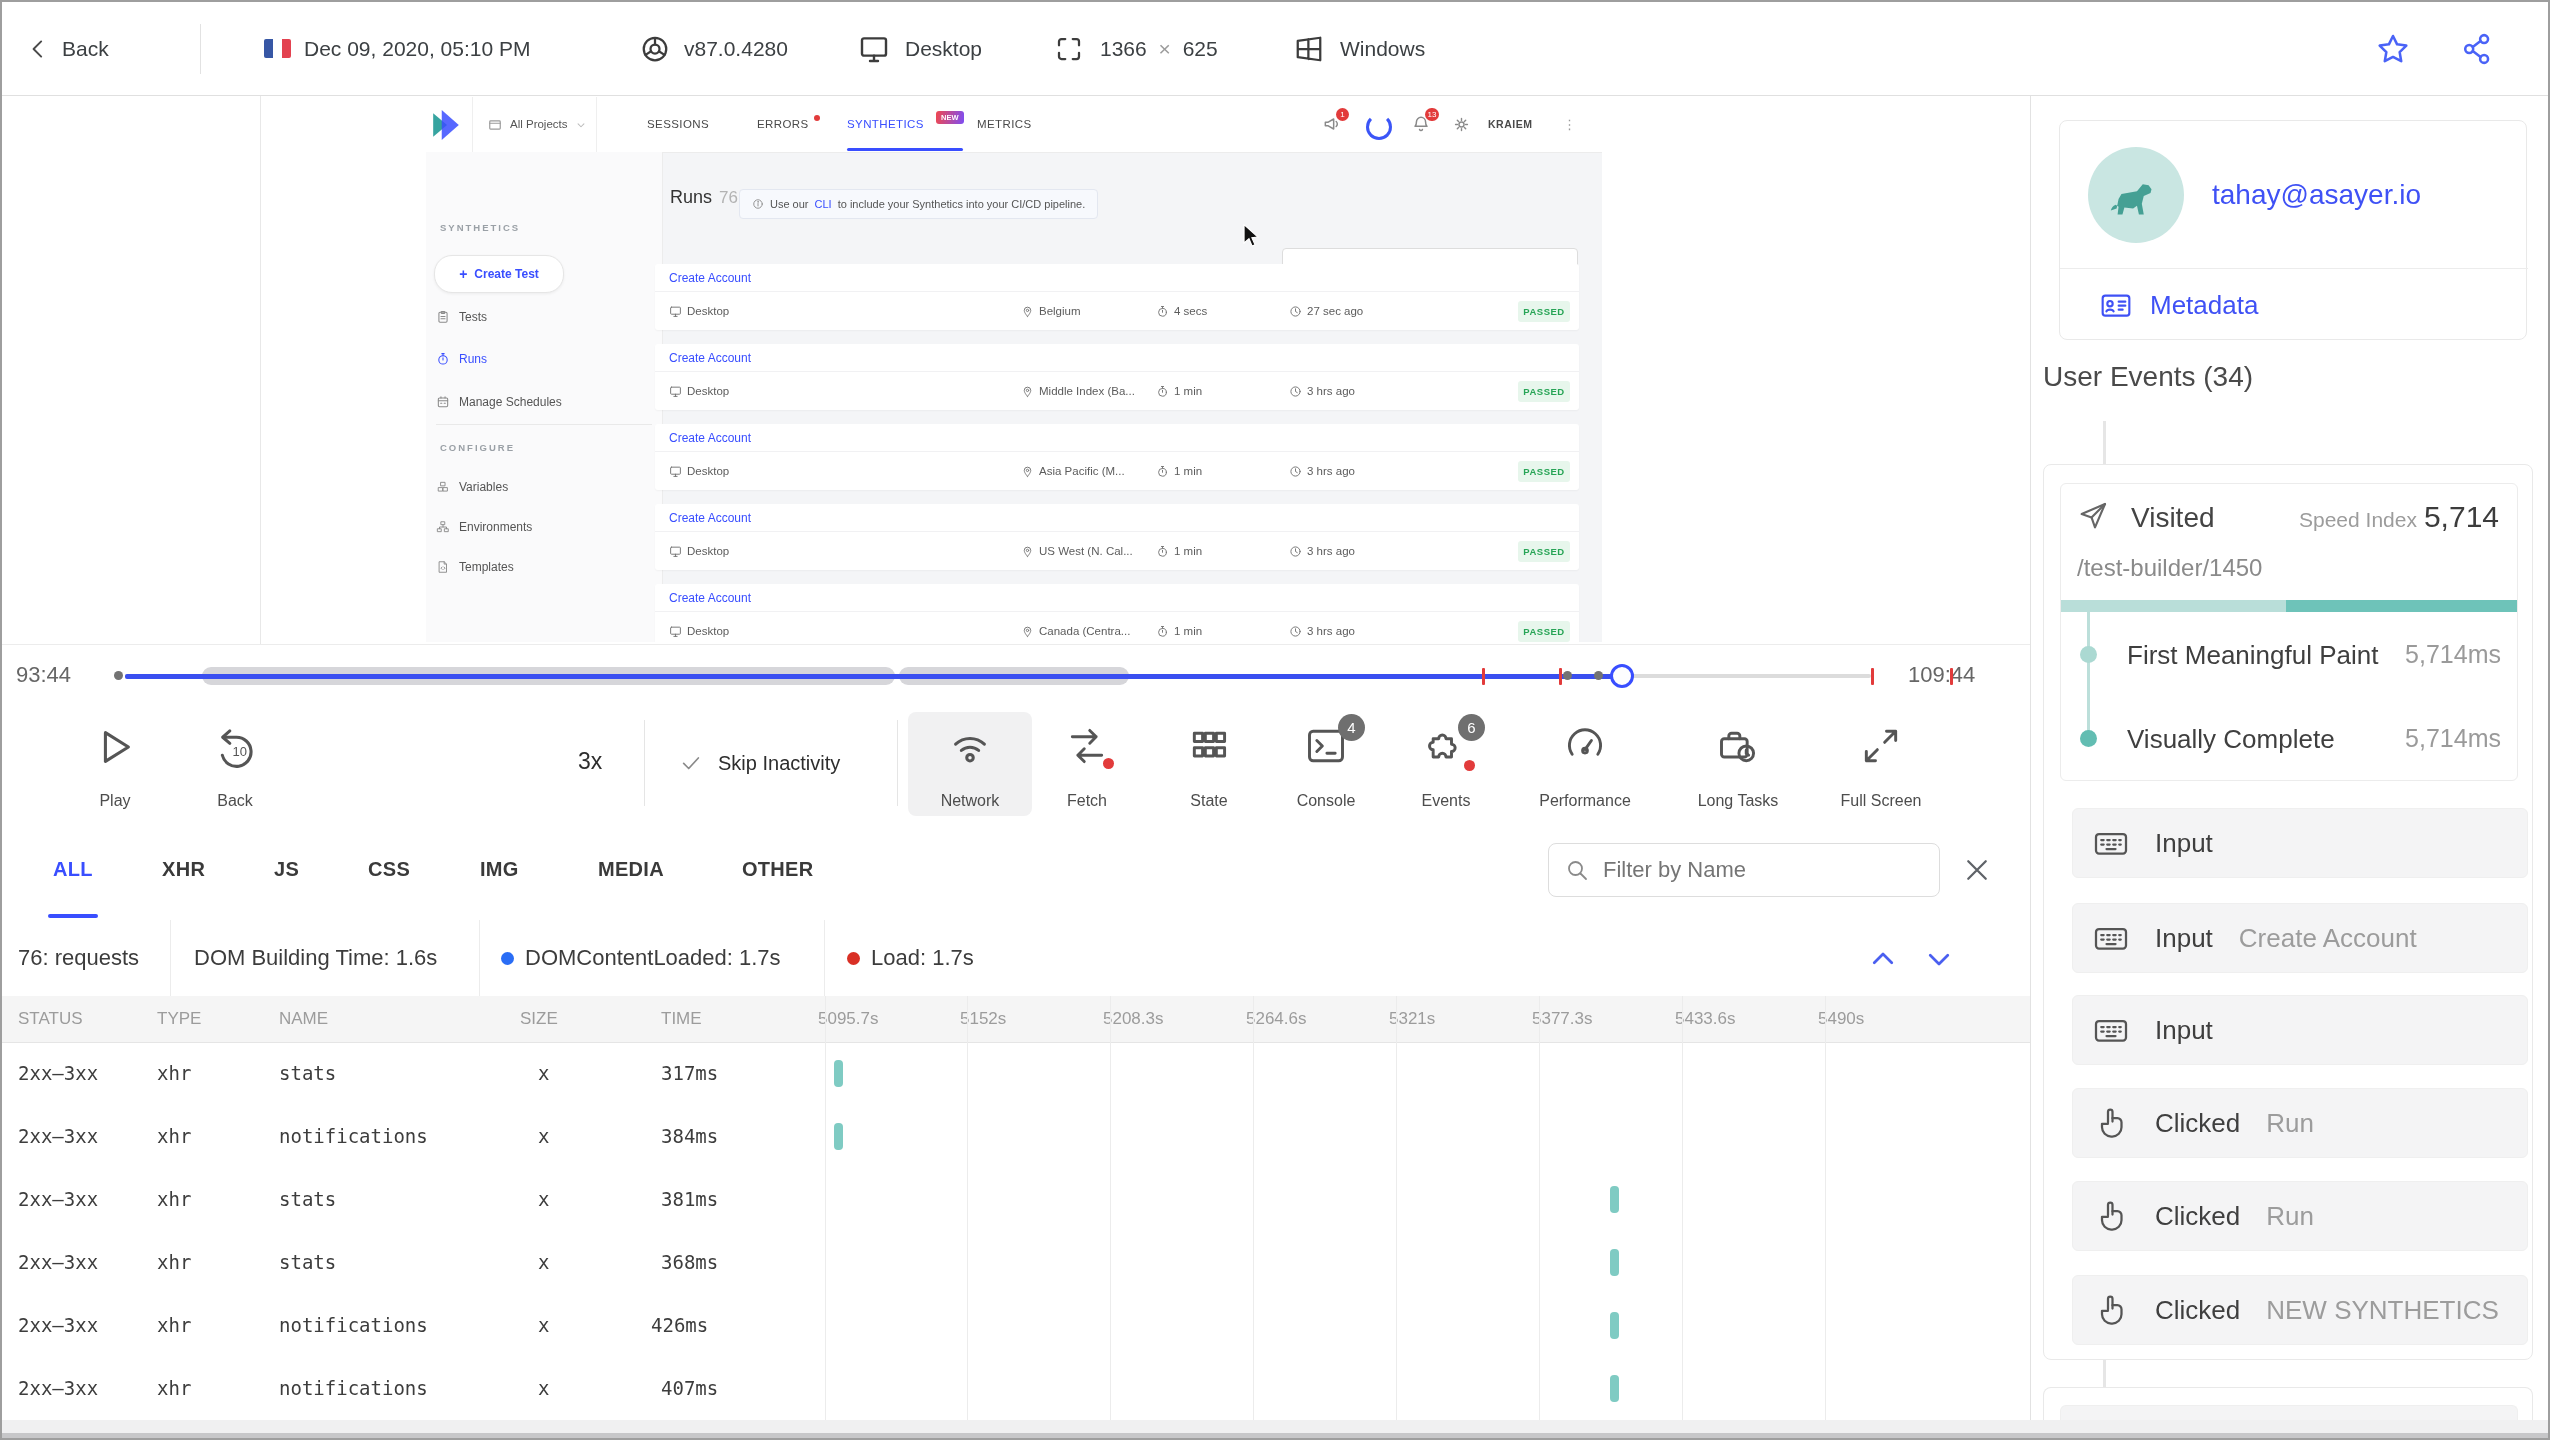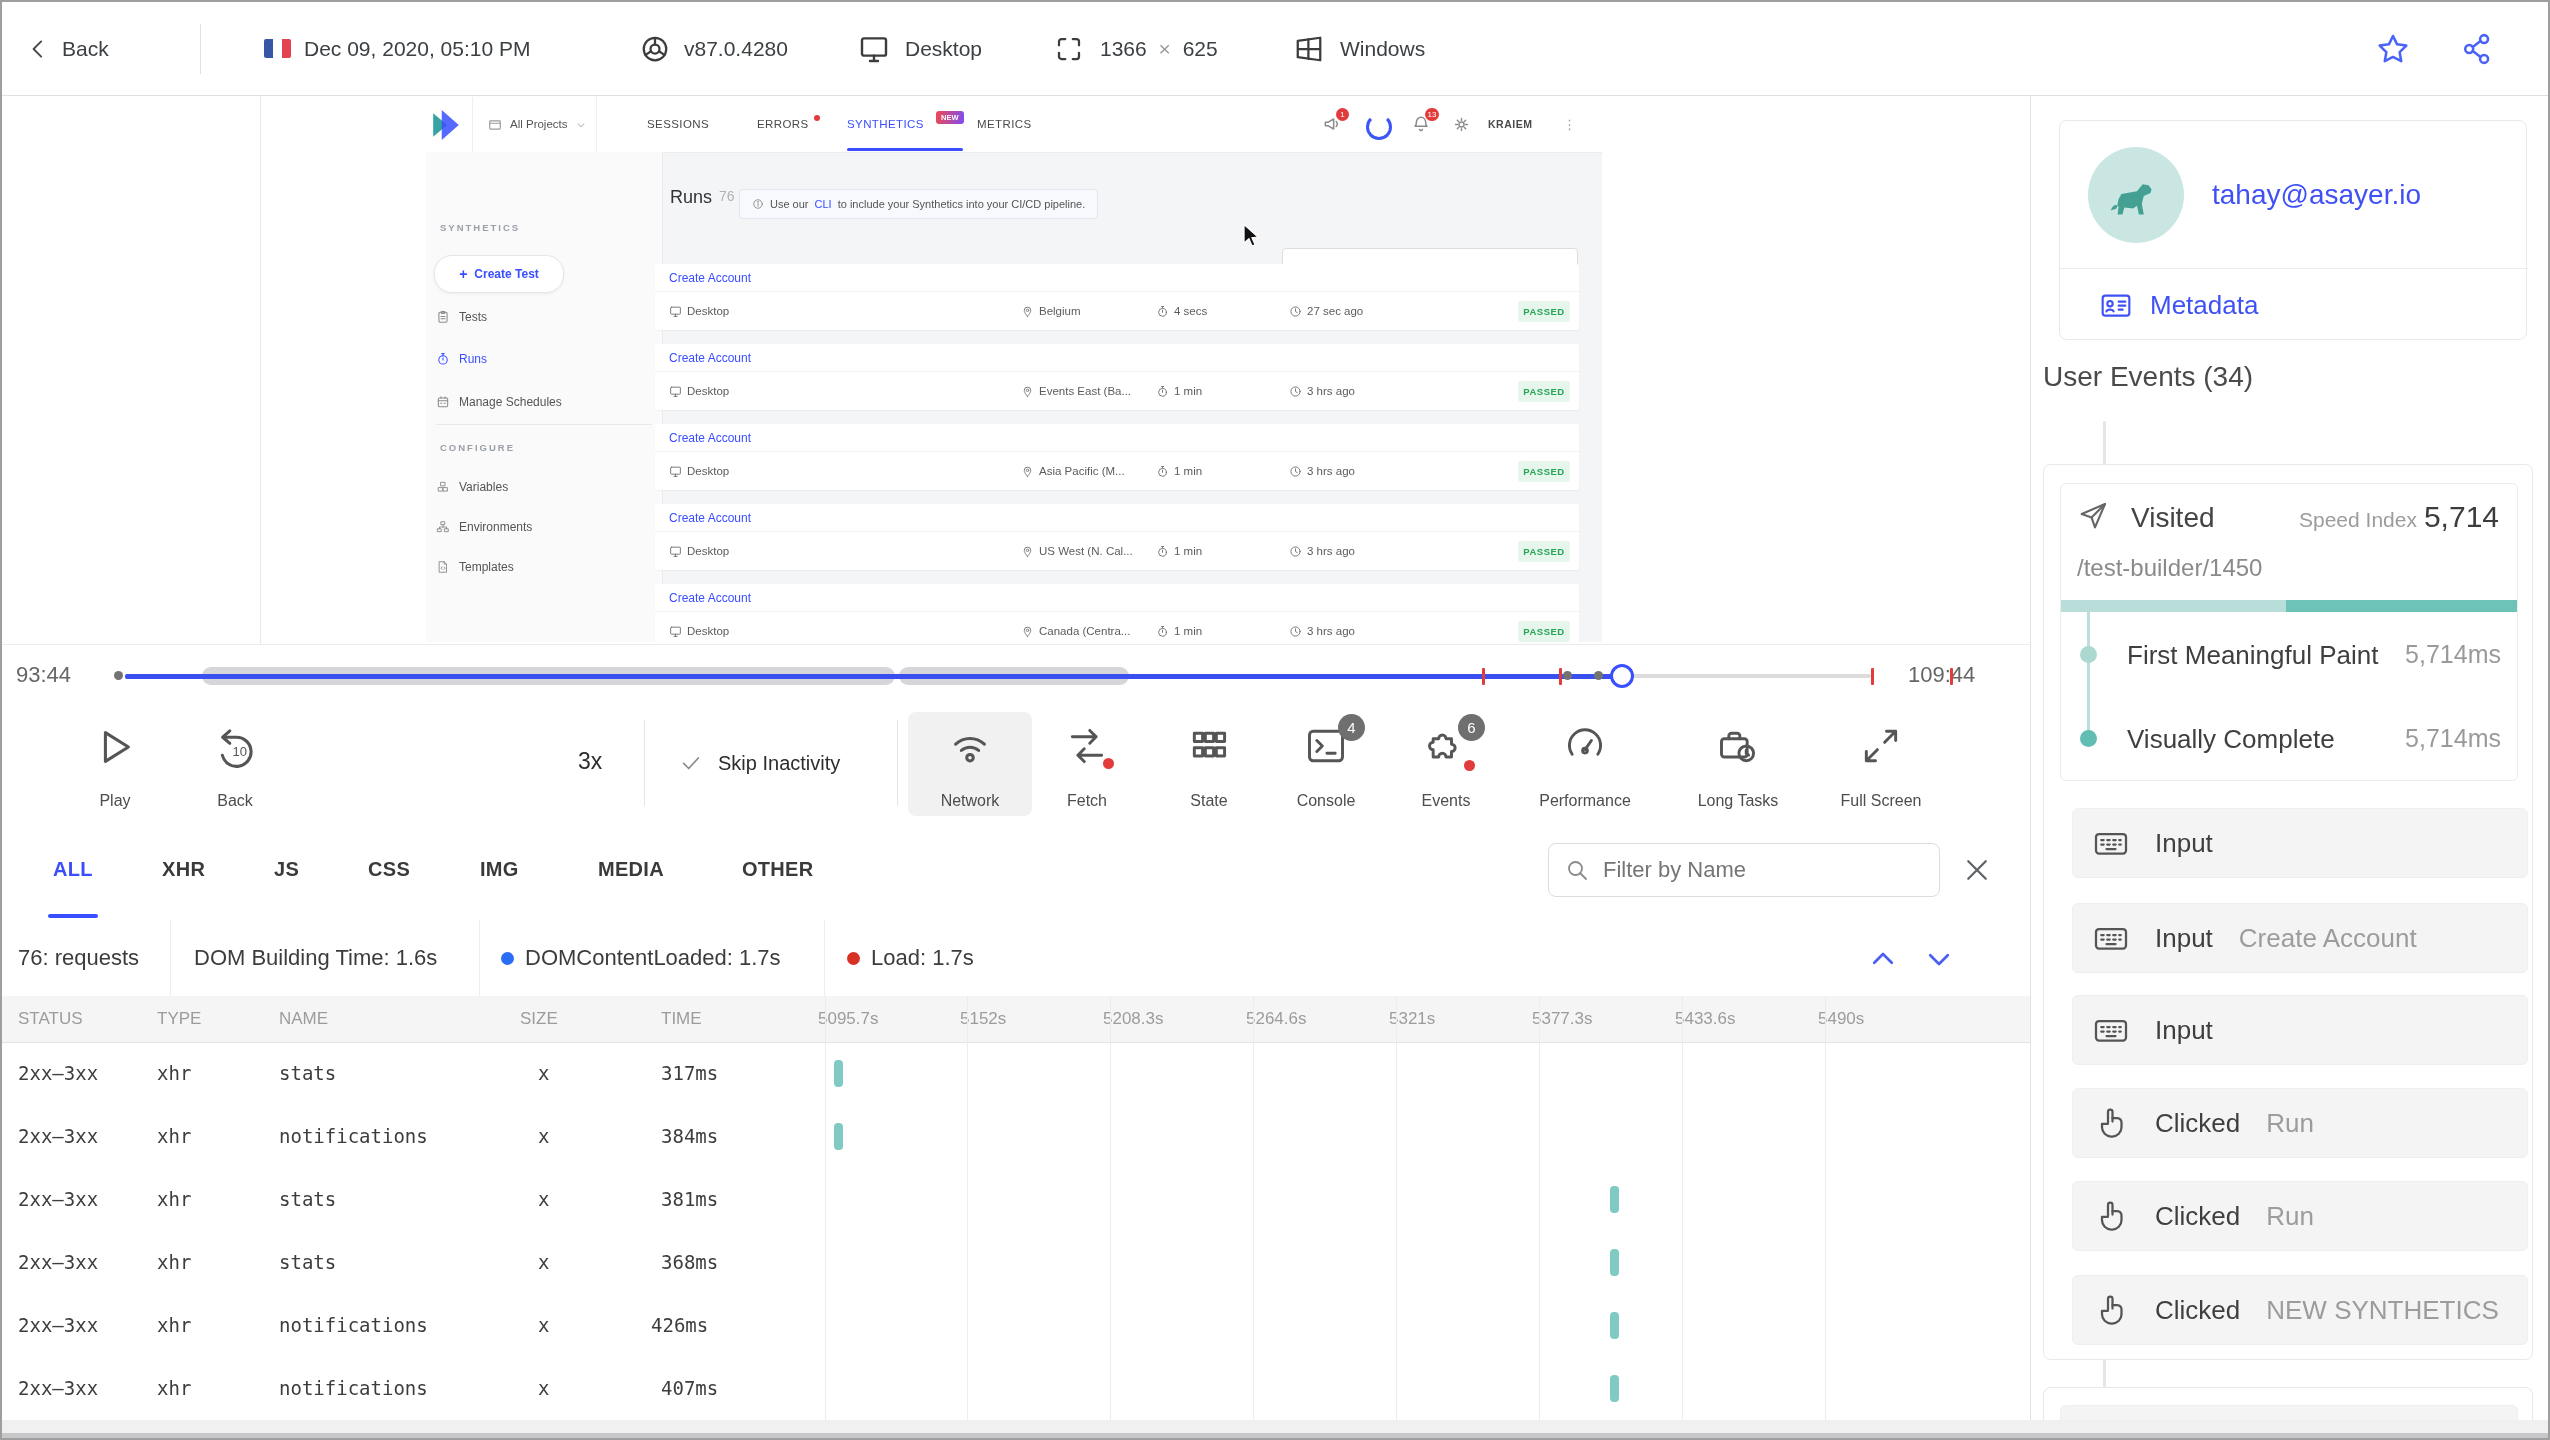--- a/index.html
+++ b/index.html
@@ -369,21 +369,21 @@
         </div>
         <div class="sideitem" style="top:408px">
           <svg class="ic" width="14" height="14" style="stroke:#8a8a8a;stroke-width:1.6">
               <use href="#i-tmpl"></use>
             </svg>
           <span>Templates</span>
         </div>
       </div>
 
       <span class="a" style="left:244px;top:90px;font-size:18px;color:#333">Runs</span>
-      <span class="a" style="left:293px;top:91px;font-size:14px;color:#b3b3b3">76</span>
+      <span class="a" style="left:293px;top:91px;font-size:17px;color:#b3b3b3">76</span>
       <div class="a" style="left:313px;top:92px;height:28px;padding:0 12px;background:#f7f9fd;border:1px solid #e3e7f0;border-radius:4px;display:flex;align-items:center;gap:6px;font-size:11px;color:#555">
         <svg class="ic" width="12" height="12" style="stroke:#8a8a8a">
             <use href="#i-info"></use>
           </svg>
         <span>Use our</span>
         <span style="color:#394eff">CLI</span>
         <span>to include your Synthetics into your CI/CD pipeline.</span>
       </div>
 
       <div class="a" style="left:0;top:166px;width:1176px;height:20px;font-size:12px">
@@ -459,21 +459,21 @@
           <div class="rc-cell" style="left:14px">
               <svg class="ic" width="13" height="13" style="stroke:#777">
                 <use href="#i-monitor"></use>
               </svg>
               <span>Desktop</span>
             </div>
           <div class="rc-cell" style="left:366px">
               <svg class="ic" width="13" height="13" style="stroke:#777">
                 <use href="#i-pin"></use>
               </svg>
-              <span>Events East (Ba...</span>
+              <span>Middle Index (Ba...</span>
             </div>
           <div class="rc-cell" style="left:501px">
               <svg class="ic" width="13" height="13" style="stroke:#777">
                 <use href="#i-watch"></use>
               </svg>
               <span>1 min</span>
             </div>
           <div class="rc-cell" style="left:634px">
               <svg class="ic" width="13" height="13" style="stroke:#777">
                 <use href="#i-clock"></use>

